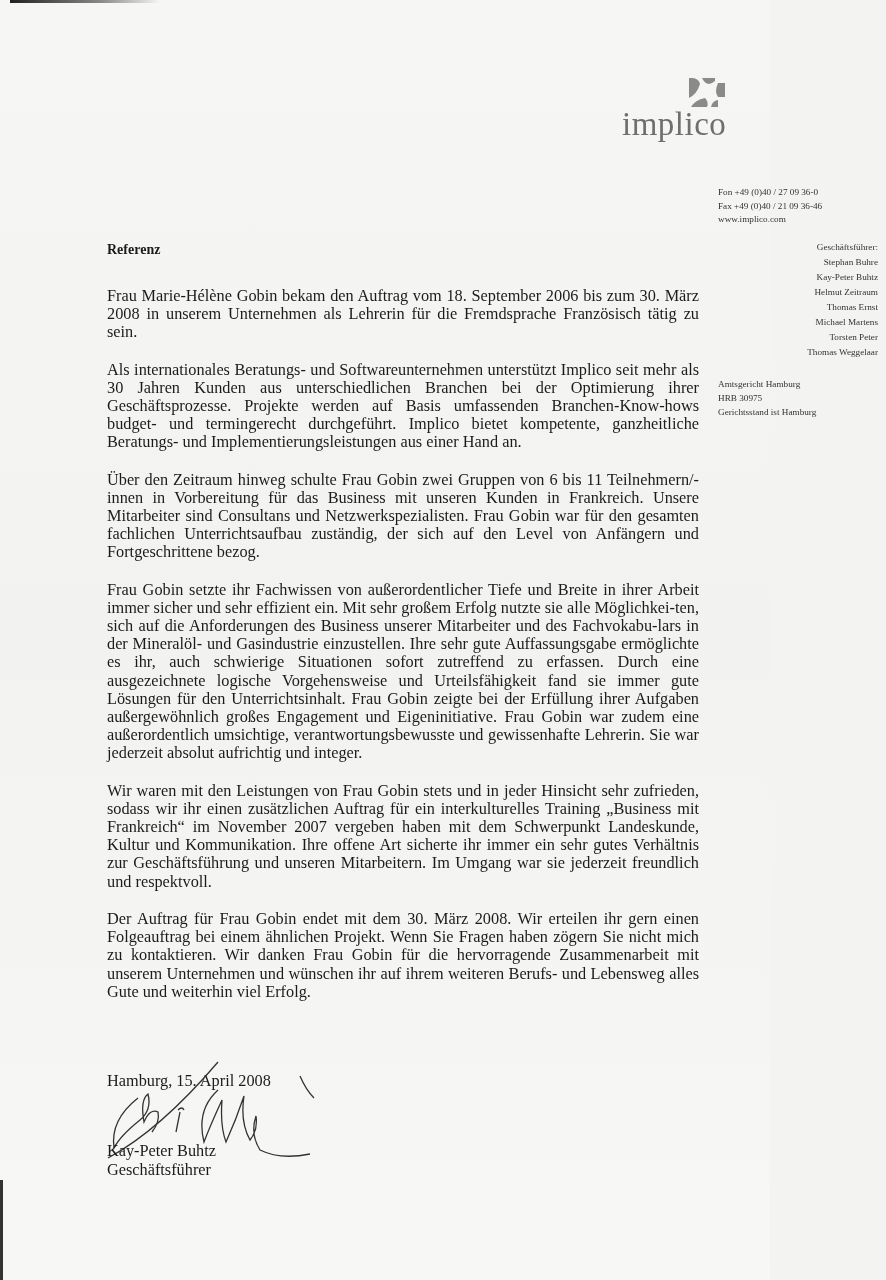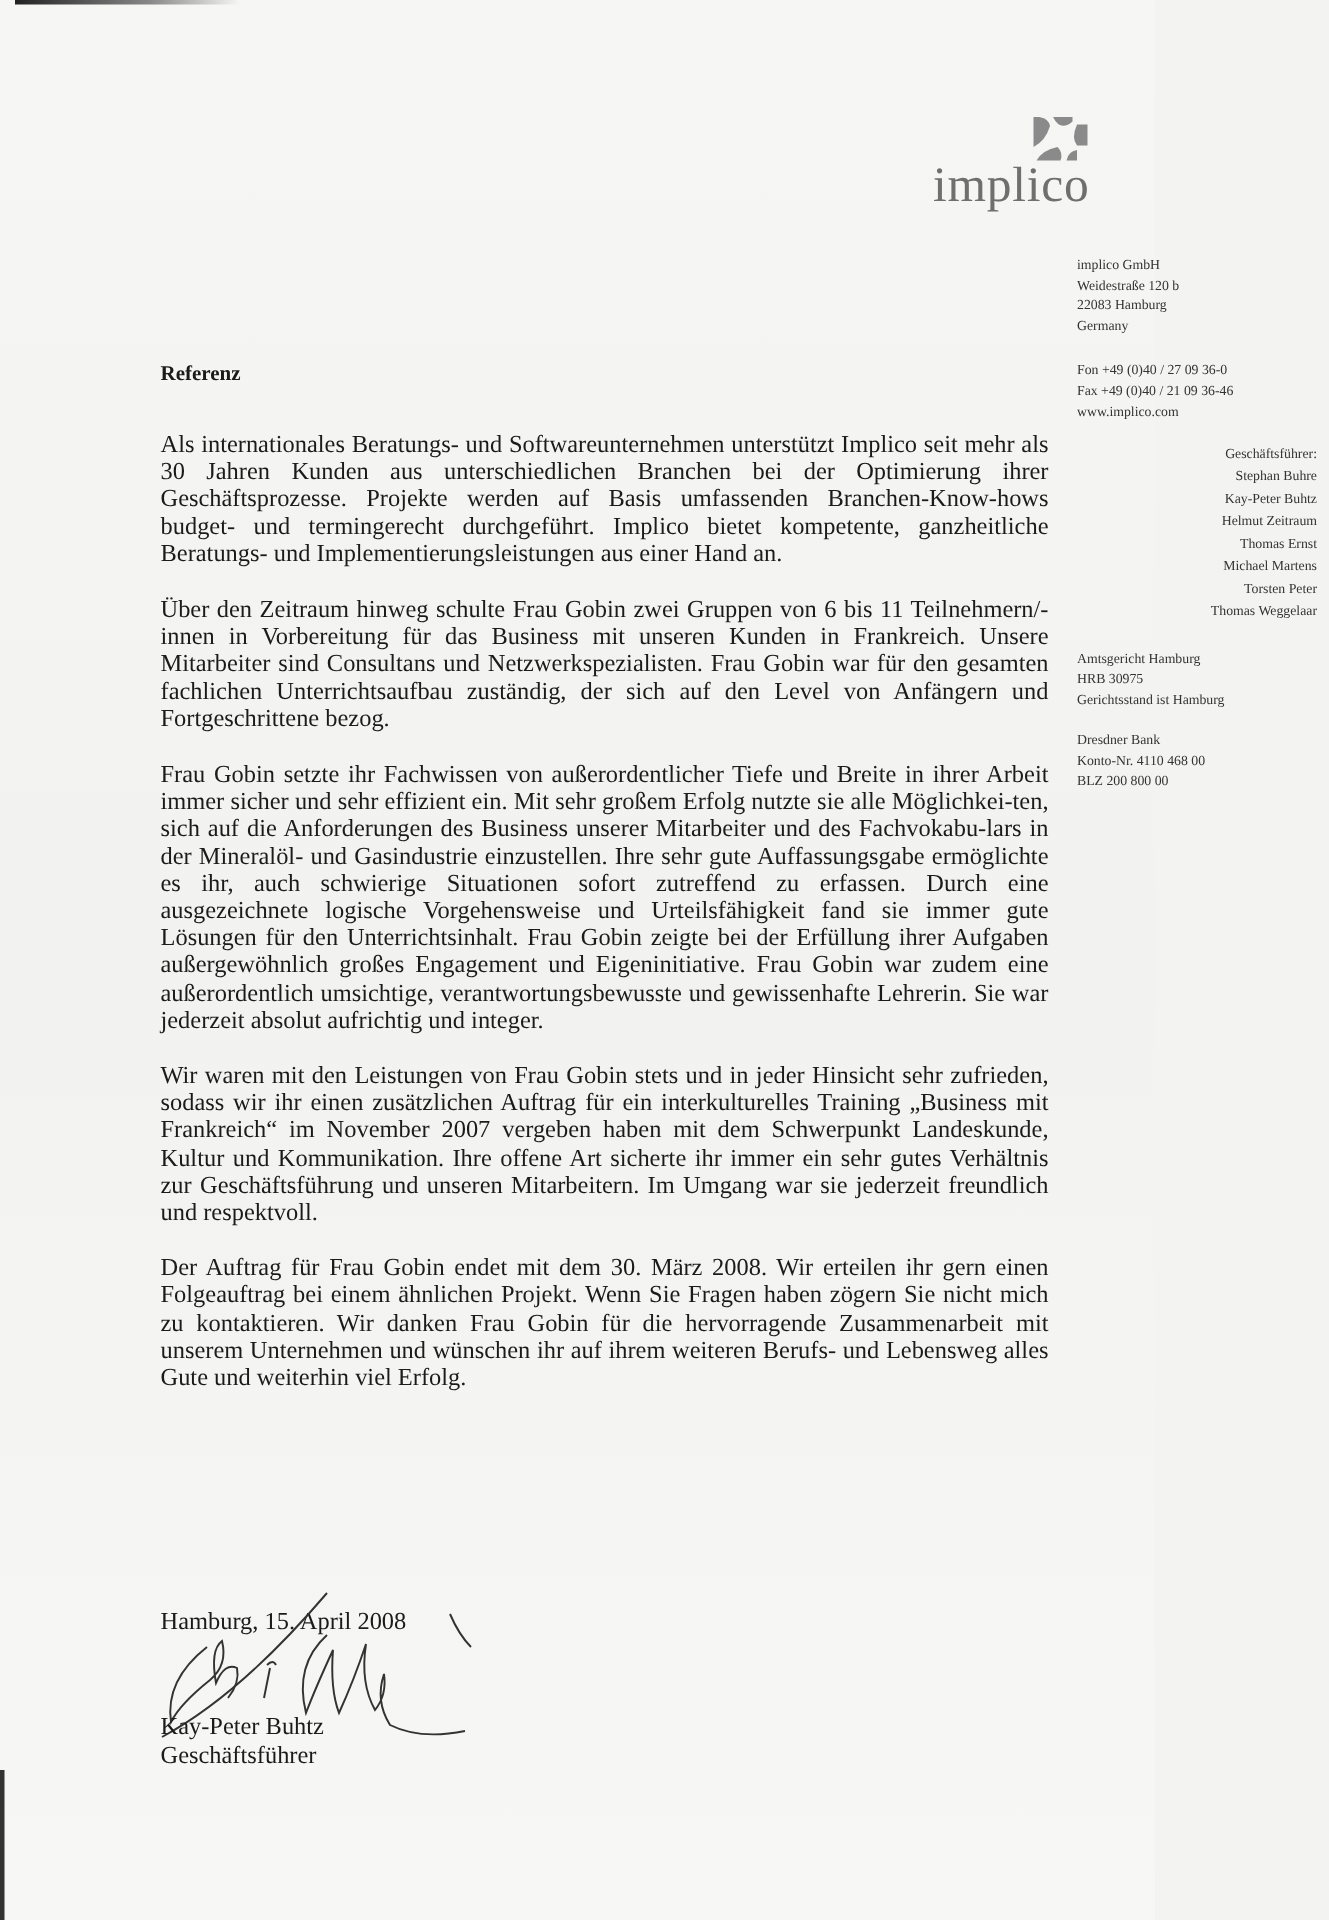--- a/index.html
+++ b/index.html
@@ -75,56 +75,46 @@
       <path d="M2 2 L2 22 Q10 18 13 8 Q12 3 6 2 Z" fill="#8a8a8a"></path>
       <path d="M15 2 Q20 12 28 5 L28 2 Z" fill="#8a8a8a"></path>
       <path d="M31 7 Q27 16 31 21 L38 21 L38 7 Z" fill="#8a8a8a"></path>
       <path d="M4 31 Q8 24 18 22 Q22 26 20 31 Z" fill="#8a8a8a"></path>
       <path d="M24 31 Q25 25 31 24 L31 31 Z" fill="#8a8a8a"></path>
     </svg>
     <div class="logo-text">implico</div>
   </div>
 
   <div class="sidebar">
-    <div class="block">
-      <span class="line">implico GmbH</span>
-      <span class="line">Weidestraße 120 b</span>
-      <span class="line">22083 Hamburg</span>
-      <span class="line">Germany</span>
-    </div>
     <div class="block" style="margin-top:16px;">
       <span class="line">Fon  +49 (0)40 / 27 09 36-0</span>
       <span class="line">Fax  +49 (0)40 / 21 09 36-46</span>
       <span class="line">www.implico.com</span>
     </div>
     <div class="block mgmt" style="margin-top:10px;">
       <span class="line">Geschäftsführer:</span>
       <span class="line">Stephan Buhre</span>
       <span class="line">Kay-Peter Buhtz</span>
       <span class="line">Helmut Zeitraum</span>
       <span class="line">Thomas Ernst</span>
       <span class="line">Michael Martens</span>
       <span class="line">Torsten Peter</span>
       <span class="line">Thomas Weggelaar</span>
     </div>
     <div class="block" style="margin-top:18px;">
       <span class="line">Amtsgericht Hamburg</span>
       <span class="line">HRB 30975</span>
       <span class="line">Gerichtsstand ist Hamburg</span>
     </div>
-    <div class="block" style="margin-top:10px;">
-      <span class="line">Dresdner Bank</span>
-      <span class="line">Konto-Nr. 4110 468 00</span>
-      <span class="line">BLZ 200 800 00</span>
-    </div>
   </div>
 
   <div class="title">Referenz</div>
 
   <div class="content">
+    <p>Frau Marie-Hélène Gobin bekam den Auftrag  vom 18. September 2006 bis zum 30. März 2008 in unserem Unternehmen als Lehrerin für die Fremdsprache Französisch tätig zu sein.</p>
     <p>Als internationales Beratungs- und Softwareunternehmen unterstützt Implico seit mehr als 30 Jahren Kunden aus unterschiedlichen Branchen bei der Optimierung ihrer Geschäftsprozesse. Projekte werden auf Basis umfassenden Branchen-Know-hows budget- und termingerecht durchgeführt. Implico bietet kompetente, ganzheitliche Beratungs- und Implementierungsleistungen aus einer Hand an.</p>
     <p>Über den Zeitraum hinweg schulte Frau Gobin zwei Gruppen von 6 bis 11 Teilnehmern/-innen in Vorbereitung für das Business mit unseren Kunden in Frankreich. Unsere Mitarbeiter sind Consultans und Netzwerkspezialisten. Frau Gobin war für den gesamten fachlichen Unterrichtsaufbau zuständig, der sich auf den Level von Anfängern und Fortgeschrittene bezog.</p>
     <p>Frau Gobin setzte ihr Fachwissen von außerordentlicher Tiefe und Breite in ihrer Arbeit immer sicher und sehr effizient ein. Mit sehr großem Erfolg nutzte sie alle Möglichkei-ten, sich auf die Anforderungen des Business unserer Mitarbeiter und des Fachvokabu-lars in der Mineralöl- und Gasindustrie einzustellen. Ihre sehr gute Auffassungsgabe ermöglichte es ihr, auch schwierige Situationen sofort zutreffend zu erfassen. Durch eine ausgezeichnete logische Vorgehensweise und Urteilsfähigkeit fand sie immer gute Lösungen für den Unterrichtsinhalt. Frau Gobin zeigte bei der Erfüllung ihrer Aufgaben außergewöhnlich großes Engagement und Eigeninitiative. Frau Gobin war zudem eine außerordentlich umsichtige, verantwortungsbewusste und gewissenhafte Lehrerin. Sie war jederzeit absolut aufrichtig und integer.</p>
     <p>Wir waren mit den Leistungen von Frau Gobin stets und in jeder Hinsicht sehr zufrieden, sodass wir ihr einen zusätzlichen Auftrag für ein interkulturelles Training „Business mit Frankreich“ im November 2007 vergeben haben mit dem Schwerpunkt Landeskunde, Kultur und Kommunikation. Ihre offene Art sicherte ihr immer ein sehr gutes Verhältnis zur Geschäftsführung und unseren Mitarbeitern. Im Umgang war sie jederzeit freundlich und respektvoll.</p>
     <p>Der Auftrag für Frau Gobin endet mit dem 30. März 2008. Wir erteilen ihr gern einen Folgeauftrag bei einem ähnlichen Projekt. Wenn Sie Fragen haben zögern Sie nicht mich zu kontaktieren. Wir danken Frau Gobin für die hervorragende Zusammenarbeit mit unserem Unternehmen und wünschen ihr auf ihrem weiteren Berufs- und Lebensweg alles Gute und weiterhin viel Erfolg.</p>
   </div>
 
   <div class="closing">Hamburg, 15. April 2008</div>
 
   <svg class="signature" viewBox="0 0 250 120">

